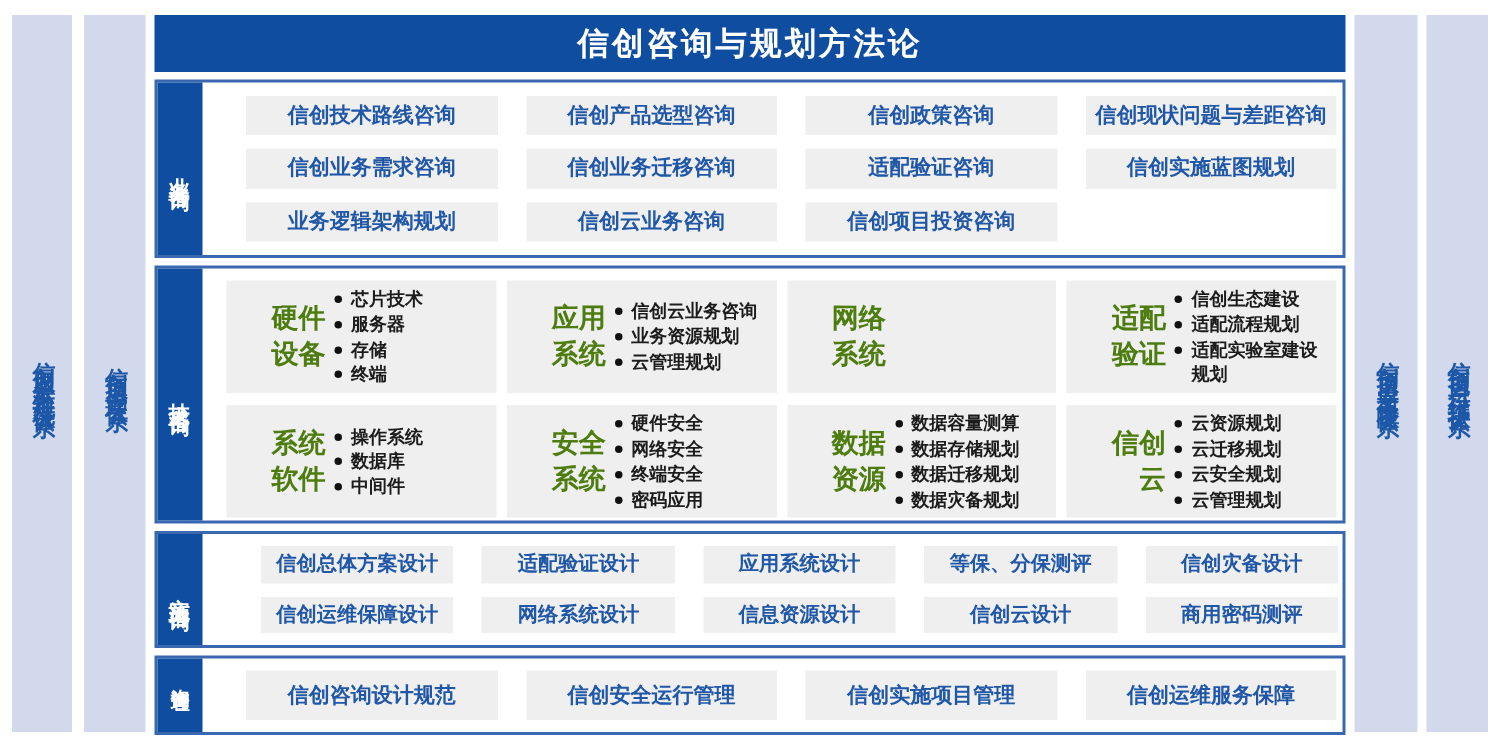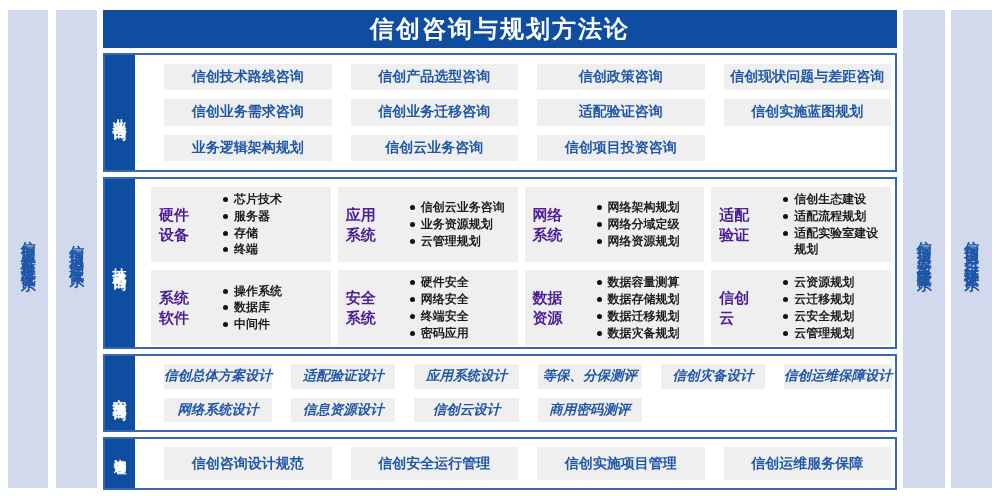--- a/index.html
+++ b/index.html
@@ -16,21 +16,21 @@
     writing-mode:vertical-lr;text-orientation:upright;
     color:#1d57a7;font-weight:bold;font-size:15px;letter-spacing:4px;line-height:1.1;
   }
   .pillar-1{left:8px;width:40px;}
   .pillar-2{left:56px;width:41px;}
   .pillar-3{left:903px;width:42px;}
   .pillar-4{left:951px;width:41px;}
   
   .main{position:absolute;left:103px;top:10px;width:794px;}
   .header{
-    height:38px;background:#0e4da0;color:#ffffff;font-weight:bold;font-size:24px;
+    height:38px;background:#0e4da0;color:#ffffff;font-weight:bold;font-size:21px;
     letter-spacing:2px;display:flex;align-items:center;justify-content:center;
   }
   .section{
     box-sizing:border-box;background:#ffffff;border:2px solid #3a68b0;
     display:flex;margin-top:5px;
   }
   .sec-business{height:119px;}
   .sec-tech{height:172px;}
   .sec-impl{height:78px;}
   .sec-mgmt{height:53px;}
@@ -42,35 +42,35 @@
     writing-mode:vertical-lr;text-orientation:upright;
     color:#ffffff;font-weight:bold;font-size:14px;letter-spacing:3px;line-height:1.15;
   }
   .side-label.two-col .vtext{
     height:30px;font-size:12.5px;letter-spacing:1px;line-height:1.15;
   }
   
   .grid{flex:1;display:grid;grid-auto-rows:1fr;min-width:0;}
   .grid-business{grid-template-columns:repeat(4,1fr);gap:9px 7px;padding:9px 4px 9px 17px;}
   .grid-tech    {grid-template-columns:repeat(4,1fr);gap:8px 7px;padding:8px 4px 8px 16px;}
-  .grid-impl    {grid-template-columns:repeat(6,1fr);gap:9px 7px;padding:8px 3px 8px 17px;font-style:italic;}
+  .grid-impl    {grid-template-columns:repeat(5,1fr);gap:9px 7px;padding:8px 3px 8px 27px;}
   .grid-mgmt    {grid-template-columns:repeat(4,1fr);gap:7px;  padding:8px 4px 8px 17px;}
   .cell{
     background:#efefef;color:#2057a7;font-weight:bold;font-size:14px;
     display:flex;align-items:center;justify-content:center;white-space:nowrap;margin-left:12px;
   }
   .grid-impl .cell{font-size:13.5px;}
   
   .block{
     background:#efefef;display:flex;align-items:center;
     padding:4px 2px 4px 8px;min-width:0;
   }
   .block-label{
-    flex:none;width:58px;text-align:left;color:#4c1d95;font-weight:bold;
-    font-size:15px;line-height:1.3;white-space:pre-line;
+    flex:none;width:58px;text-align:right;color:#4d7c0f;font-weight:bold;
+    font-size:18px;line-height:1.3;white-space:pre-line;
   }
   .block-bullets{
     list-style:none;margin:0;padding:0 0 0 6px;
     font-size:12px;line-height:1.4;color:#1c1c1c;font-weight:bold;
   }
   .block-bullets li{position:relative;padding-left:11px;}
   .block-bullets li::before{
     content:"";position:absolute;left:0;top:6px;width:5px;height:5px;
     border-radius:50%;background:#111;
   }
@@ -136,25 +136,20 @@
 系统</div>
     <ul class="block-bullets">
               <li>信创云业务咨询</li>
               <li>业务资源规划</li>
               <li>云管理规划</li>
             </ul>
   </div>
           <div class="block">
     <div class="block-label">网络
 系统</div>
-    <ul class="block-bullets">
-              <li>网络架构规划</li>
-              <li>网络分域定级</li>
-              <li>网络资源规划</li>
-            </ul>
   </div>
           <div class="block">
     <div class="block-label">适配
 验证</div>
     <ul class="block-bullets">
               <li>信创生态建设</li>
               <li>适配流程规划</li>
               <li>适配实验室建设规划</li>
             </ul>
   </div>

